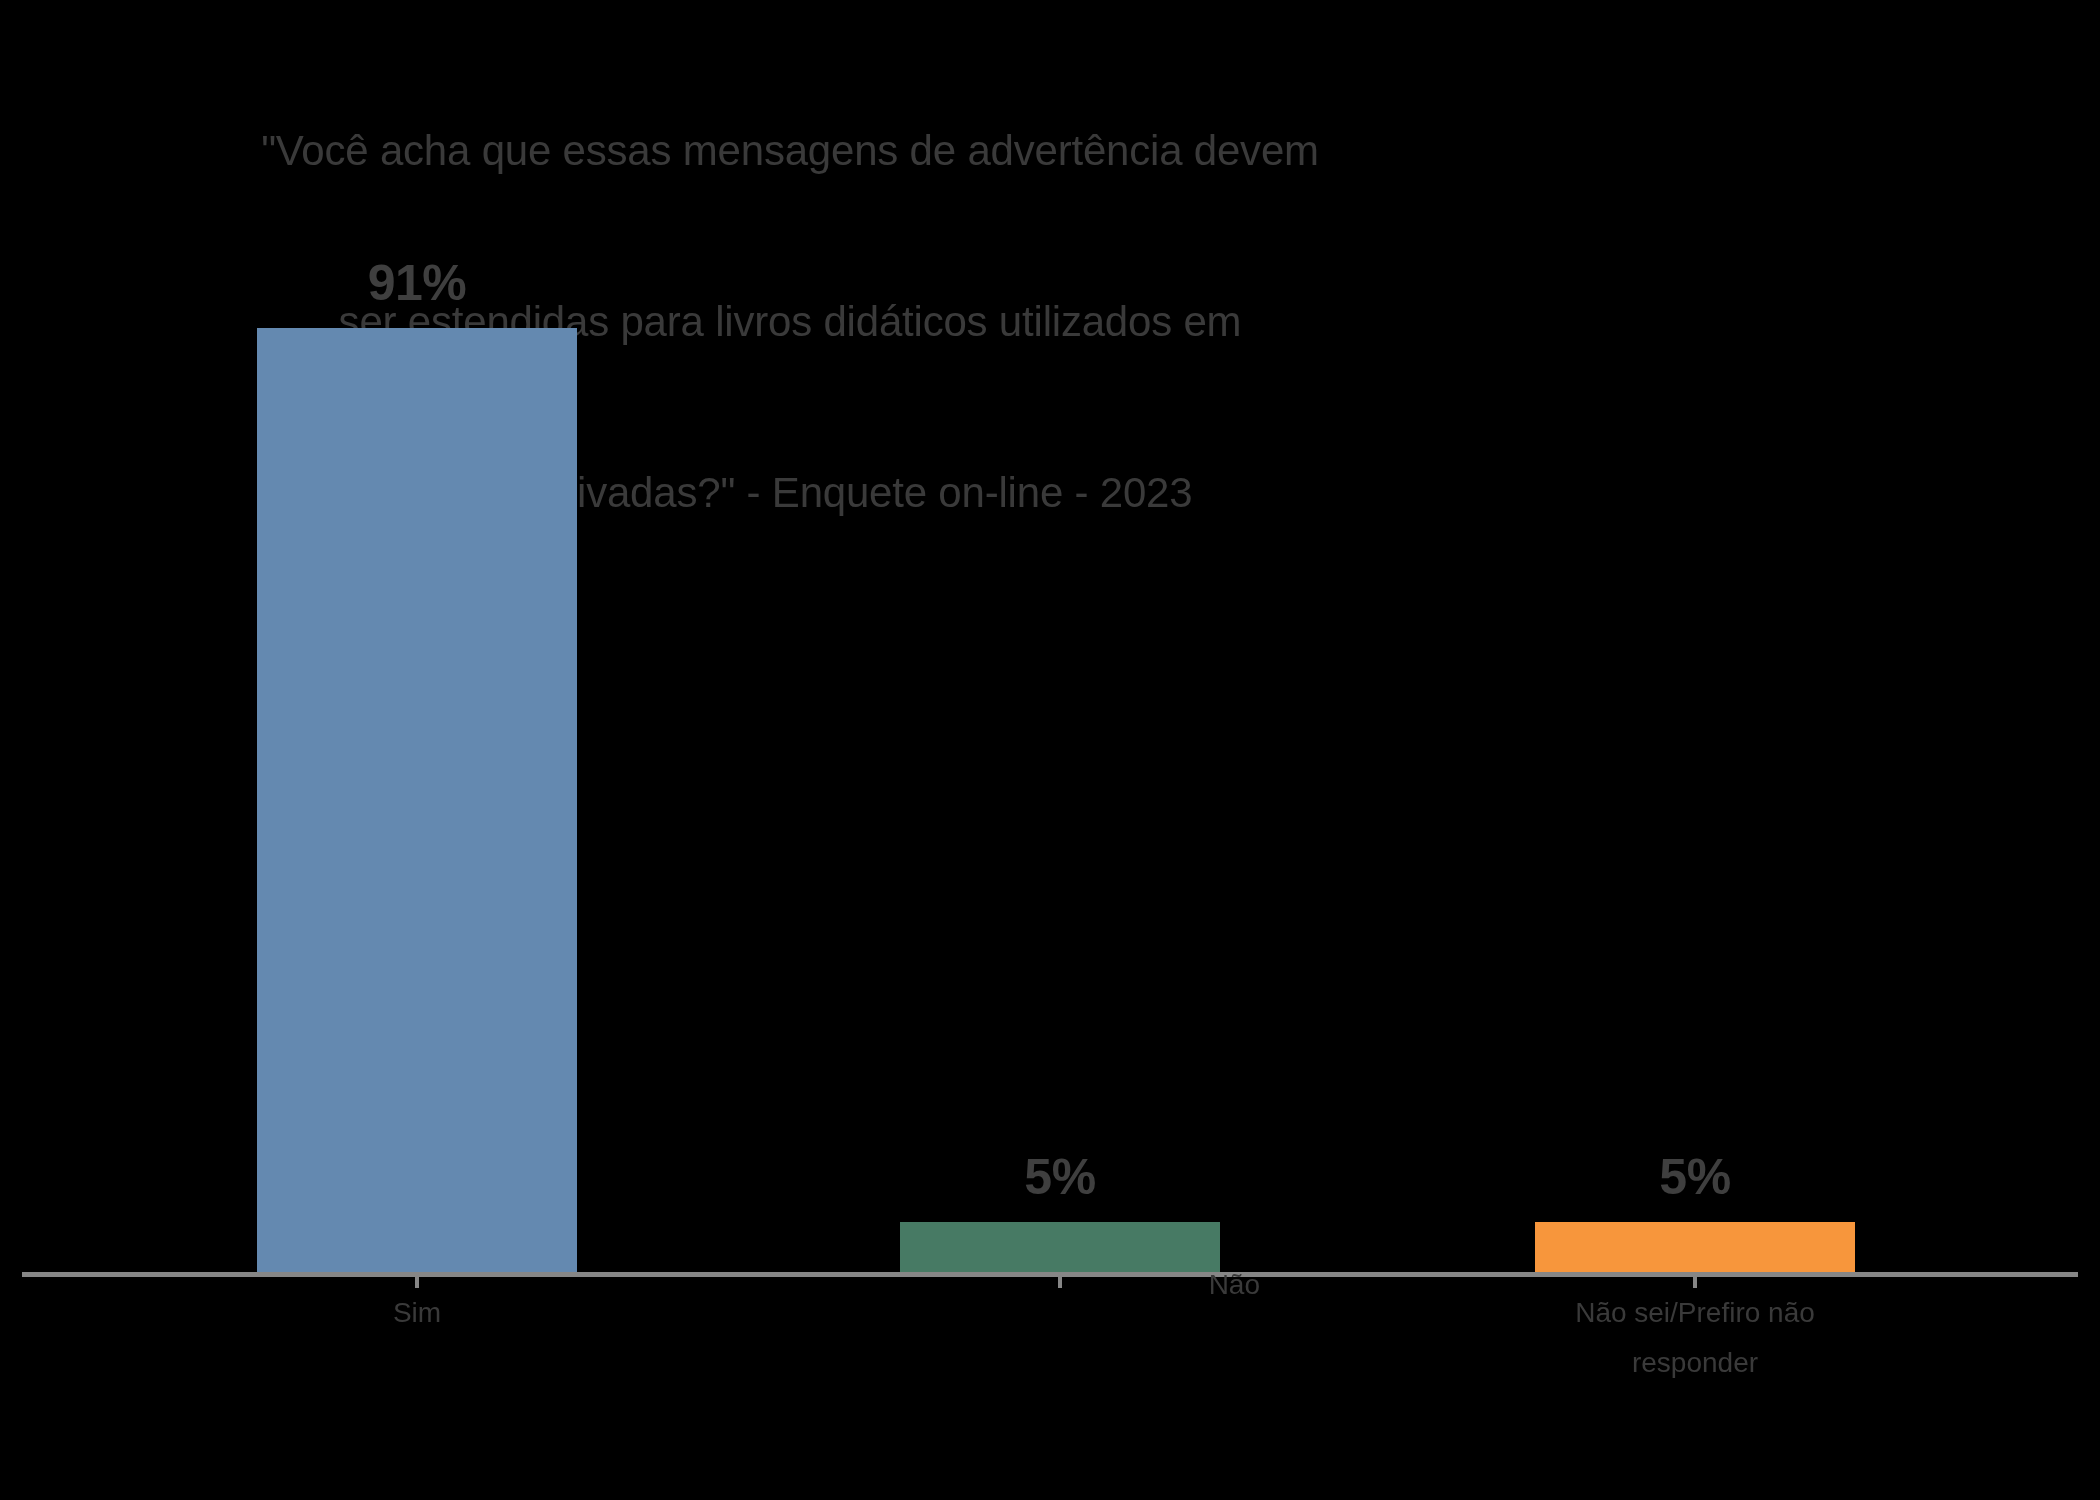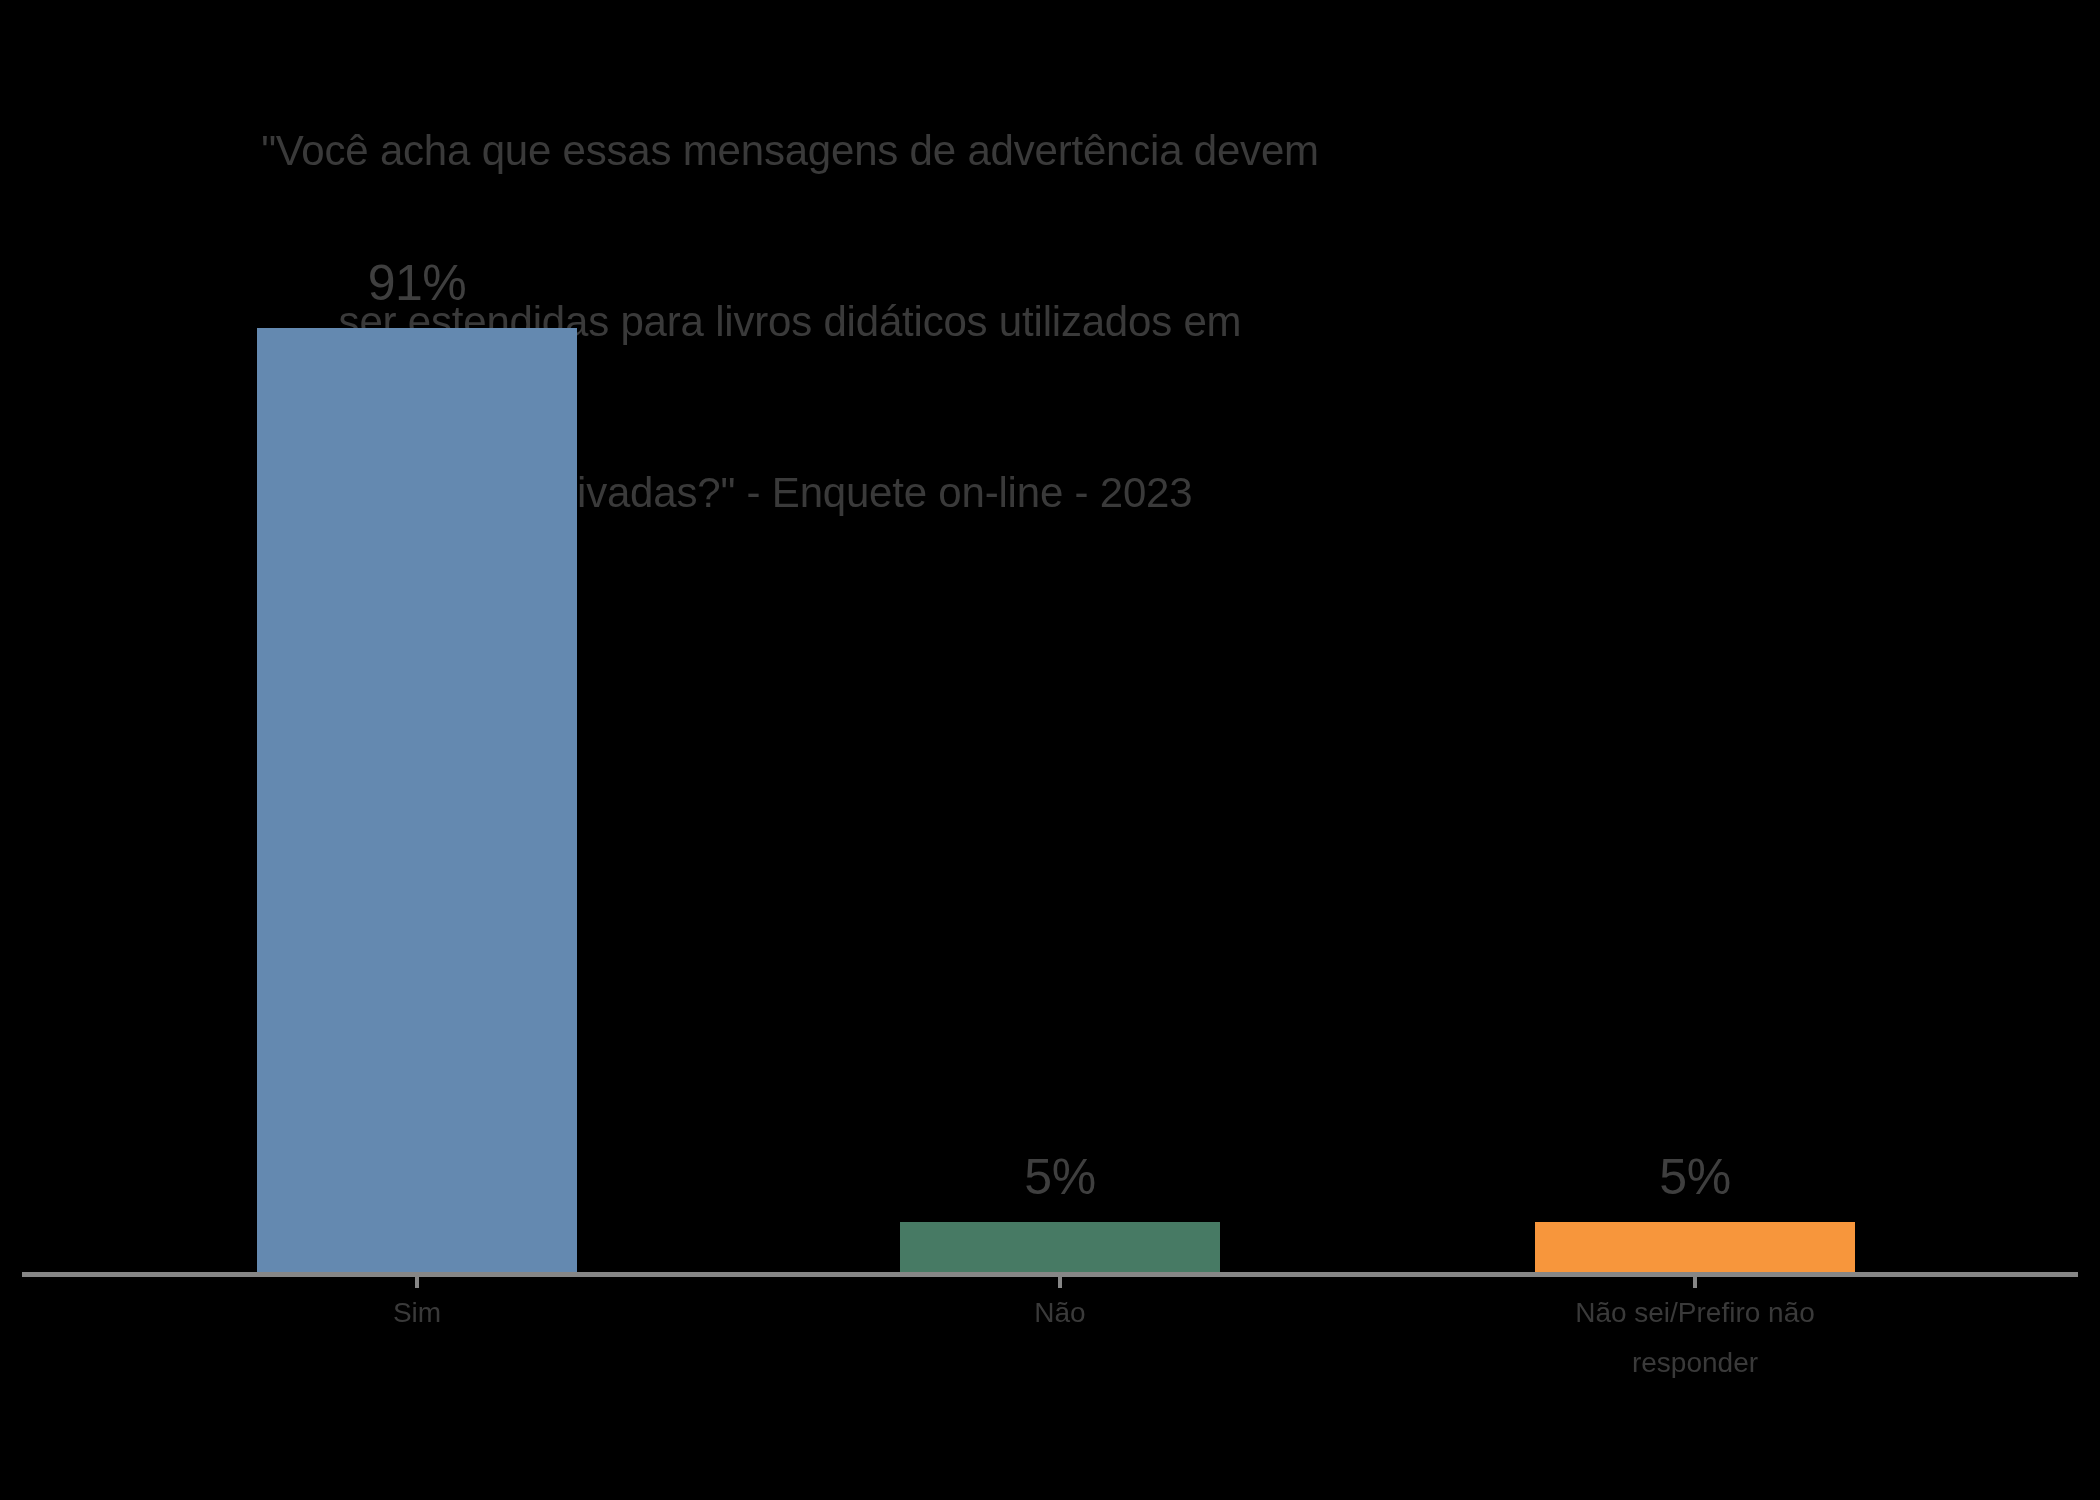--- a/index.html
+++ b/index.html
@@ -72,38 +72,38 @@
 
   .bar-sim    { left: 257px;  width: 320px; height: 946px; background: #6489b0; }
   .bar-nao    { left: 900px;  width: 320px; height: 56px;  background: #477a64; }
   .bar-nsnr   { left: 1535px; width: 320px; height: 56px;  background: #f7963c; }
 
   .value-label {
     position: absolute;
     text-align: center;
     color: #3f3f3f;
     font-size: 50px;
-    font-weight: 400;
+    font-weight: 700;
     line-height: 1;
     letter-spacing: -0.5px;
   }
   .vl-sim  { left: 257px;  width: 320px; top: 258px;  }
   .vl-nao  { left: 900px;  width: 320px; top: 1148px; }
   .vl-nsnr { left: 1535px; width: 320px; top: 1148px; }
 
   .cat-label {
     position: absolute;
     text-align: center;
     color: #3a3a3a;
     font-size: 28px;
     line-height: 50px;
     font-weight: 400;
   }
   .cl-sim  { left: 217px;  width: 400px; top: 1288px; }
-  .cl-nao  { left: 860px;  width: 400px; top: 1288px; }
+  .cl-nao  { left: 860px;  width: 400px; top: 1260px; text-align: right; }
   .cl-nsnr { left: 1455px; width: 480px; top: 1288px; }
 
   
   .footer {
     position: absolute;
     left: 28px;
     top: 1385px;
     color: #3f3f3f;
     font-size: 26px;
     line-height: 44px;

